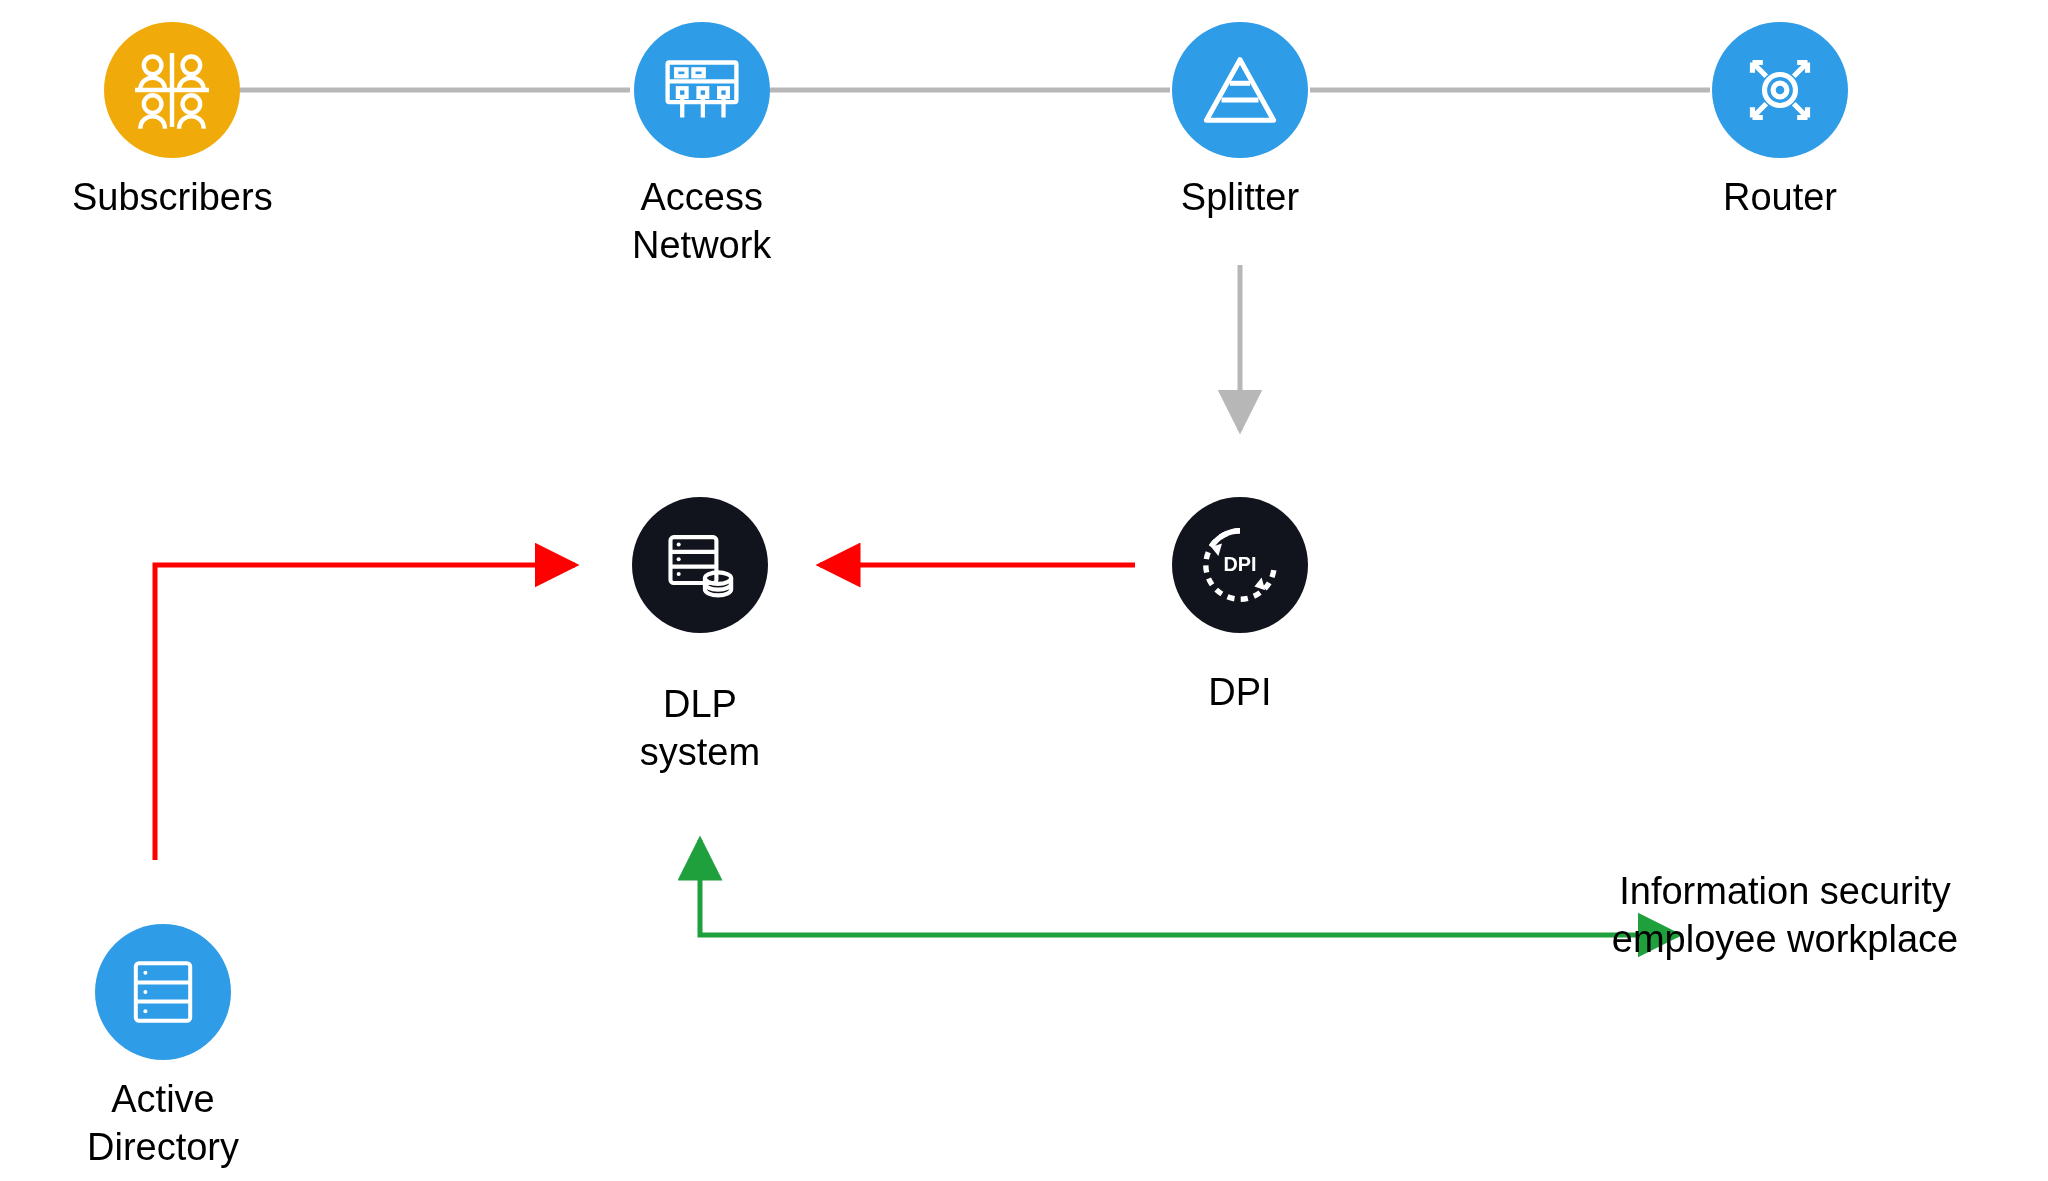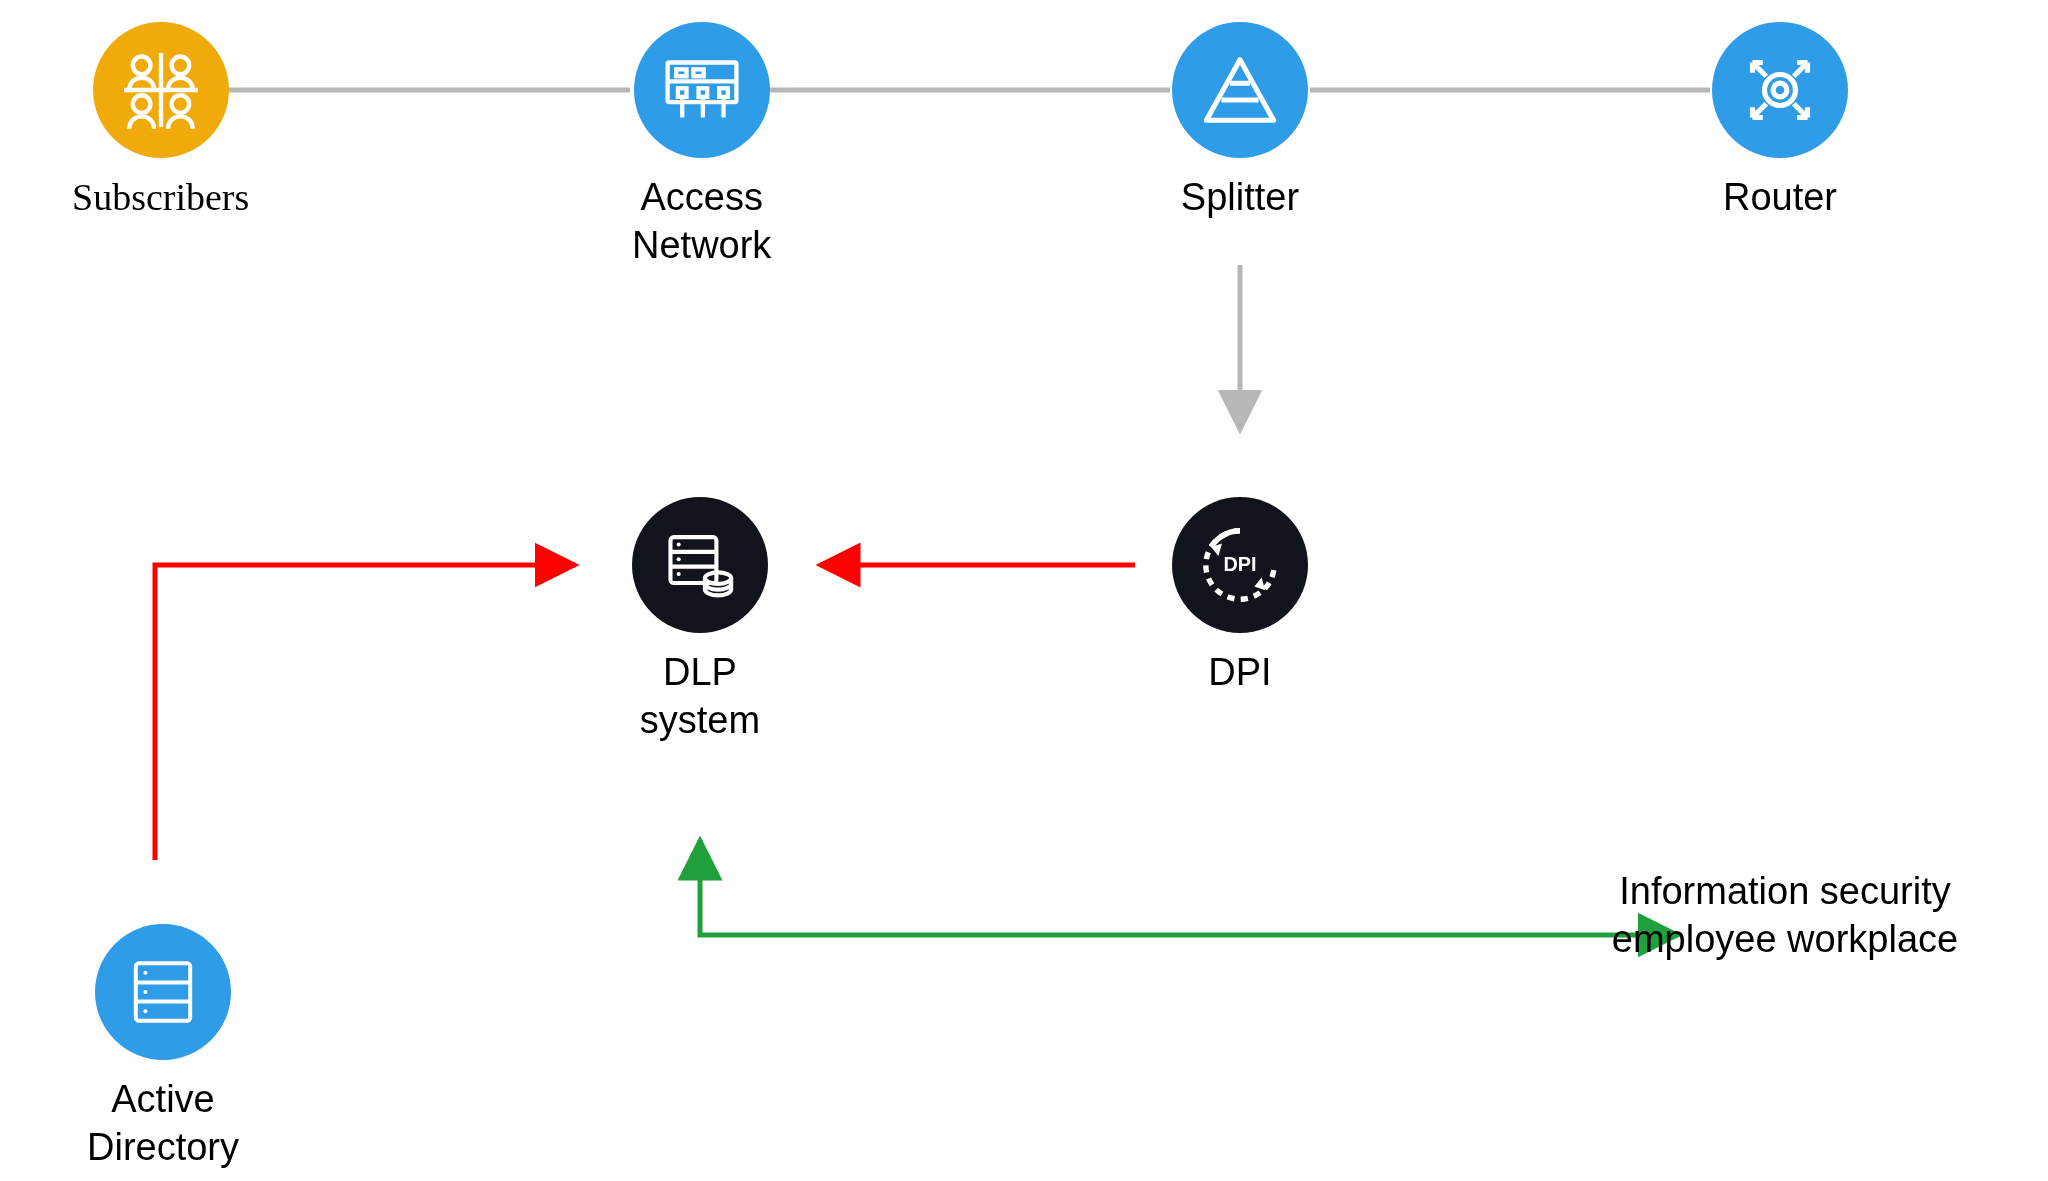--- a/index.html
+++ b/index.html
@@ -36,21 +36,21 @@
 
   <line x1="1240" y1="265" x2="1240" y2="430" stroke="#b7b7b7" stroke-width="5" marker-end="url(#ah-gray)"></line>
 
   <line x1="1135" y1="565" x2="820" y2="565" stroke="#ff0000" stroke-width="5" marker-end="url(#ah-red)"></line>
 
   <polyline points="155,860 155,565 575,565" fill="none" stroke="#ff0000" stroke-width="5" marker-end="url(#ah-red)"></polyline>
 
   <polyline points="700,840 700,935 1678,935" fill="none" stroke="#1fa03d" stroke-width="5" marker-start="url(#ah-green)" marker-end="url(#ah-green)"></polyline>
 </svg>
 
-<div class="node" style="left:72px;top:22px;font-family:Liberation Serif, serif;">
+<div class="node" style="left:72px;top:22px;">
   <div class="circle yellow">
     <span class="icon">
       <svg width="88" height="88" viewBox="0 0 100 100" fill="none" stroke="#fff" stroke-width="5">
         <circle cx="28" cy="22" r="10"></circle>
             <path d="M14 50c0-10 8-14 14-14s14 4 14 14"></path>
         <circle cx="72" cy="22" r="10"></circle>
             <path d="M58 50c0-10 8-14 14-14s14 4 14 14"></path>
         <circle cx="28" cy="66" r="10"></circle>
             <path d="M14 94c0-10 8-14 14-14s14 4 14 14"></path>
         <circle cx="72" cy="66" r="10"></circle>
@@ -106,41 +106,41 @@
         <path d="M18 18 L30 18 M18 18 L18 30 M18 18 L34 34"></path>
         <path d="M82 18 L70 18 M82 18 L82 30 M82 18 L66 34"></path>
         <path d="M18 82 L30 82 M18 82 L18 70 M18 82 L34 66"></path>
         <path d="M82 82 L70 82 M82 82 L82 70 M82 82 L66 66"></path>
       </svg>
     </span>
   </div>
   <div class="label">Router</div>
 </div>
 
-<div class="node" style="left:632px;top:497px;">
+<div class="node" style="left:632px;top:497px;gap:32px;">
   <div class="circle dark">
     <span class="icon">
       <svg width="82" height="82" viewBox="0 0 100 100" fill="none" stroke="#fff" stroke-width="5">
         <rect x="14" y="16" width="56" height="56" rx="4"></rect>
         <line x1="14" y1="34" x2="70" y2="34"></line>
             <line x1="14" y1="52" x2="70" y2="52"></line>
         <circle cx="24" cy="25" r="2.5" fill="#fff" stroke="none"></circle>
             <circle cx="24" cy="43" r="2.5" fill="#fff" stroke="none"></circle>
             <circle cx="24" cy="61" r="2.5" fill="#fff" stroke="none"></circle>
         <ellipse cx="72" cy="66" rx="16" ry="7"></ellipse>
         <path d="M56 66 v14 a16 7 0 0 0 32 0 v-14"></path>
         <path d="M56 73 a16 7 0 0 0 32 0"></path>
       </svg>
     </span>
   </div>
   <div class="label">DLP
 system</div>
 </div>
 
-<div class="node" style="left:1172px;top:497px;">
+<div class="node" style="left:1172px;top:497px;gap:20px;">
   <div class="circle dark">
     <span class="icon">
       <svg width="90" height="90" viewBox="0 0 100 100">
         <path d="M50 12 A38 38 0 1 0 88 50" fill="none" stroke="#fff" stroke-width="6" stroke-dasharray="8 7"></path>
         <path d="M50 12 A38 38 0 0 0 18 30" fill="none" stroke="#fff" stroke-width="6"></path>
         <polygon points="18,30 30,26 26,40" fill="#fff"></polygon>
         <polygon points="78,78 66,74 74,64" fill="#fff"></polygon>
         <text x="50" y="57" text-anchor="middle" font-family="Arial" font-size="22" font-weight="700" fill="#fff">DPI</text>
       </svg>
     </span>

